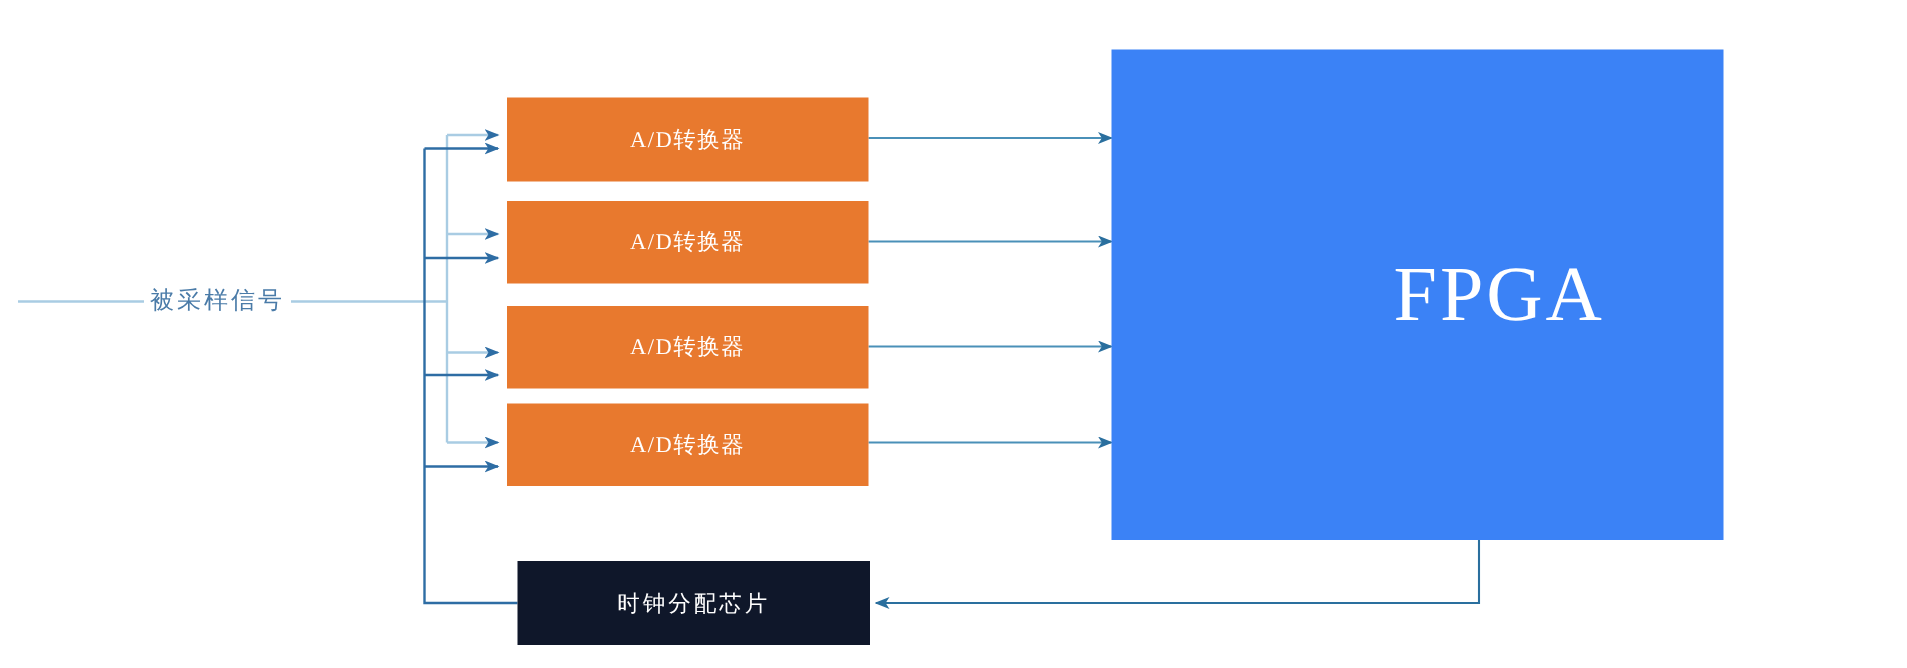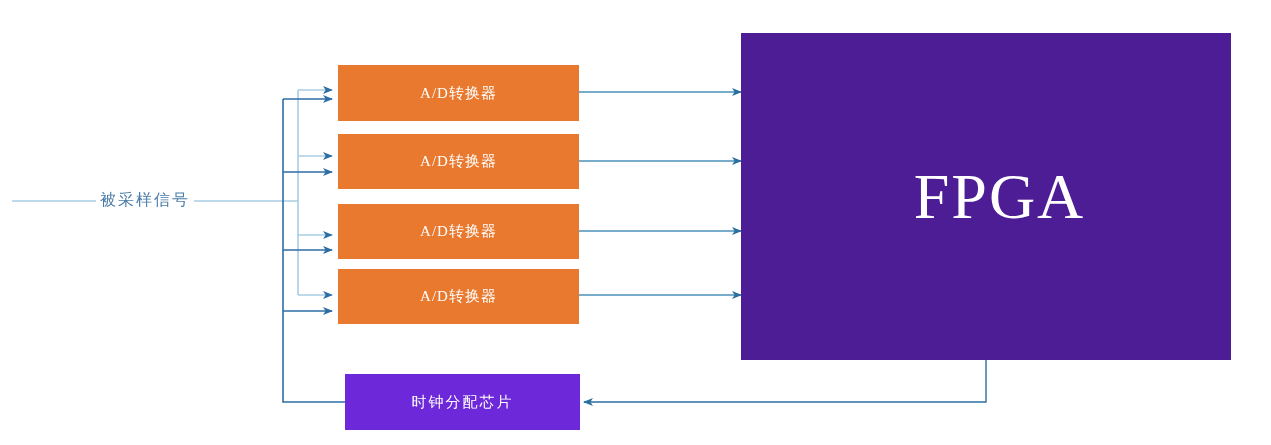--- a/index.html
+++ b/index.html
@@ -6,21 +6,21 @@
   html, body {
     margin: 0;
     padding: 0;
     background: #ffffff;
   }
   body {
     font-family: "Liberation Serif", "DejaVu Serif", serif;
   }
   #canvas {
     position: relative;
-    width: 1271px;
+    width: 1149px;
     height: 445px;
     background: #ffffff;
     overflow: hidden;
   }
   #diagram-svg {
     position: absolute;
     left: 0;
     top: 0;
     width: 1271px;
     height: 445px;
@@ -35,28 +35,28 @@
     text-align: center;
     user-select: none;
   }
   .adc-box {
     background: #E8792E;
     font-size: 15px;
     letter-spacing: 1px;
     font-family: "Liberation Serif", "DejaVu Serif", serif;
   }
   .clock-box {
-    background: #6d28d9;
+    background: #0f172a;
     font-size: 15px;
     letter-spacing: 2px;
     font-family: "Liberation Serif", "DejaVu Serif", serif;
   }
   .fpga-box {
-    background: #4c1d95;
-    font-size: 64px;
+    background: #3b82f6;
+    font-size: 52px;
     letter-spacing: 2px;
     font-family: "Liberation Serif", "DejaVu Serif", serif;
     padding-left: 27px;
   }
   .edge-label {
     position: absolute;
     color: #4a7ba8;
     font-size: 16px;
     letter-spacing: 2px;
     background: #ffffff;

